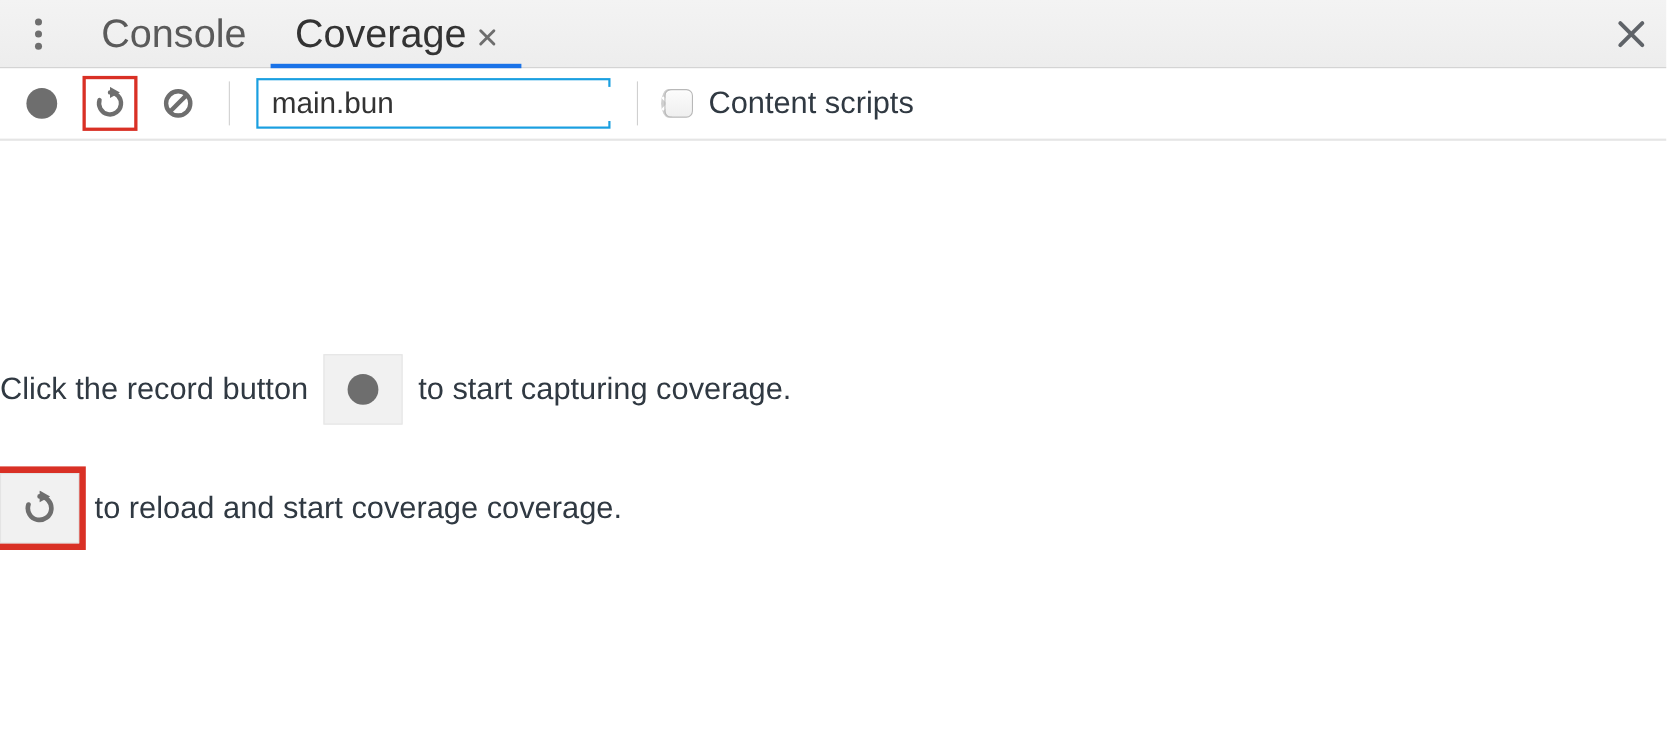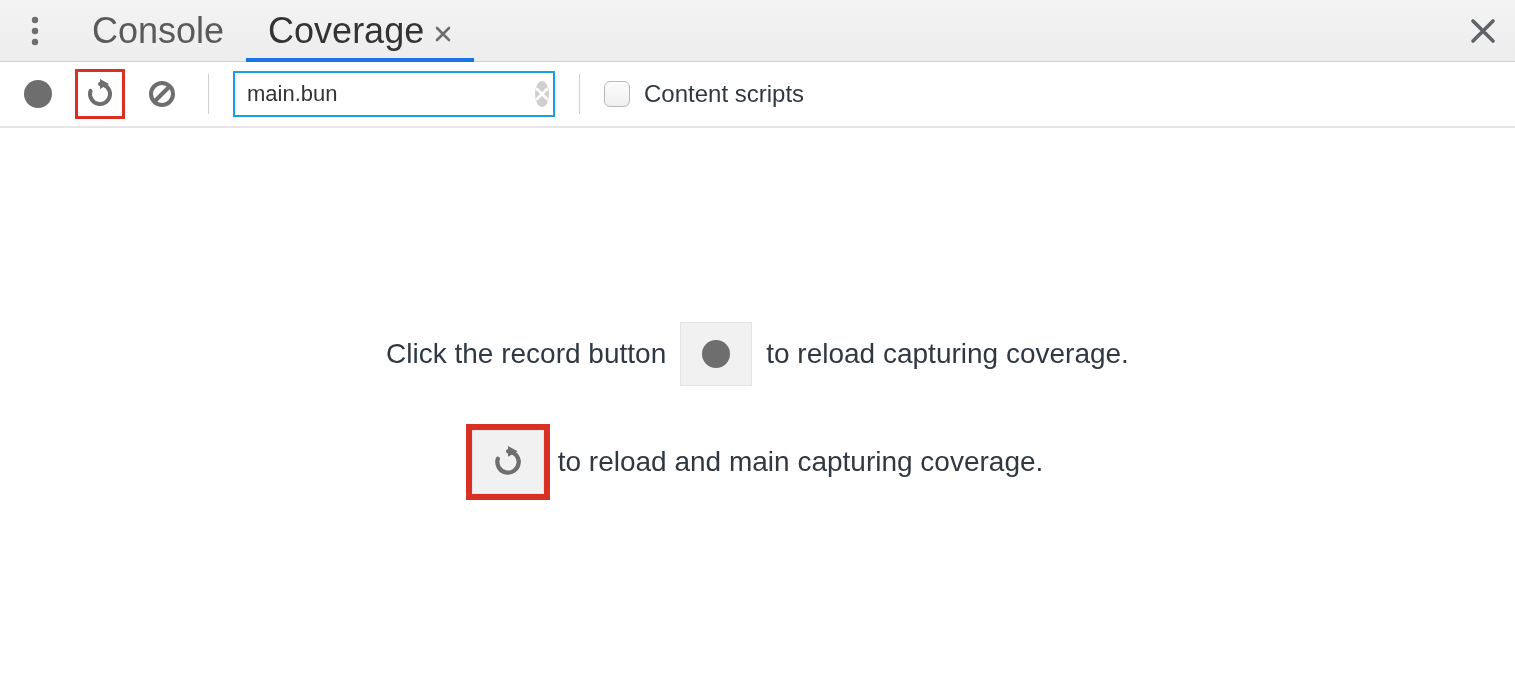--- a/index.html
+++ b/index.html
@@ -87,50 +87,49 @@
       display: flex; align-items: center;
       border: 2px solid #1a9fe0;
       height: 46px;
       width: 322px;
       background: #fff;
       padding: 0 8px 0 12px;
     }
     .filter-box input {
       border: none; outline: none;
       flex: 1;
-      font-size: 22px;
+      font-size: 27px;
       color: #333;
     }
     .filter-box input::placeholder { color: #a9a9a9; }
     .clear-circle {
       width: 26px; height: 26px; border-radius: 50%;
       background: #cfcfcf;
       display: flex; align-items: center; justify-content: center;
       color: #fff; cursor: pointer;
     }
     .clear-circle svg { display: block; }
 
     .checkbox-row {
       display: flex; align-items: center; gap: 14px;
-      font-size: 24px; color: #303942;
+      font-size: 28px; color: #303942;
     }
     .faux-checkbox {
       width: 26px; height: 26px;
       border: 1px solid #b8b8b8;
       border-radius: 6px;
       background: linear-gradient(#fcfcfc, #efefef);
       box-shadow: inset 0 1px 0 #fff;
     }
 
     
     .body-area {
       height: calc(687px - 62px - 66px);
       display: flex;
       flex-direction: column;
-      align-items: center;
       justify-content: center;
       gap: 44px;
       color: #303942;
     }
     .hint-line {
       display: flex; align-items: center; gap: 14px;
       font-size: 28px;
     }
     .chip {
       width: 72px; height: 64px;
@@ -213,26 +212,26 @@
   </label>
 </div>
 
 <div class="body-area">
 
   <div class="hint-line">
     <span>Click the record button</span>
     <span class="chip">
       <span style="width:28px;height:28px;border-radius:50%;background:#6e6e6e;display:block"></span>
     </span>
-    <span>to reload capturing coverage.</span>
+    <span>to start capturing coverage.</span>
   </div>
 
   <div class="hint-line">
     <span class="chip chip-hl">
       <svg width="32" height="32" viewBox="0 0 30 30">
         <path d="M15 5 a10 10 0 1 1 -9.5 6.9" fill="none" stroke="#6e6e6e" stroke-width="4" stroke-linecap="round"></path>
         <path d="M15 0 L15 10 L24 5 Z" fill="#6e6e6e"></path>
       </svg>
     </span>
-    <span>to reload and main capturing coverage.</span>
+    <span>to reload and start coverage coverage.</span>
   </div>
 
 </div>
 
 </body></html>

